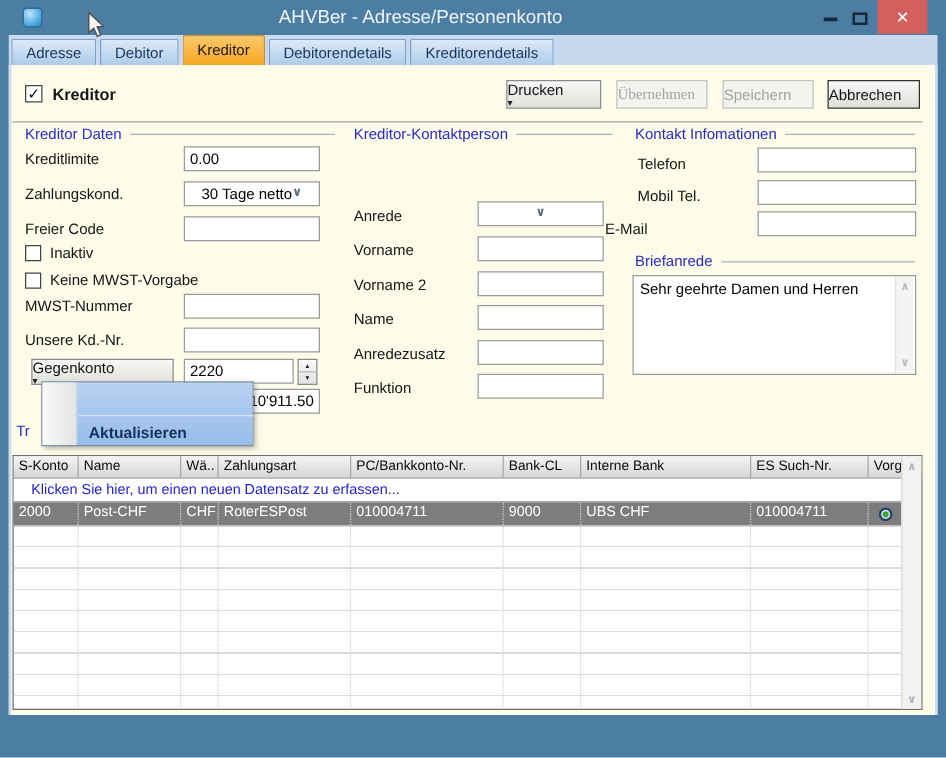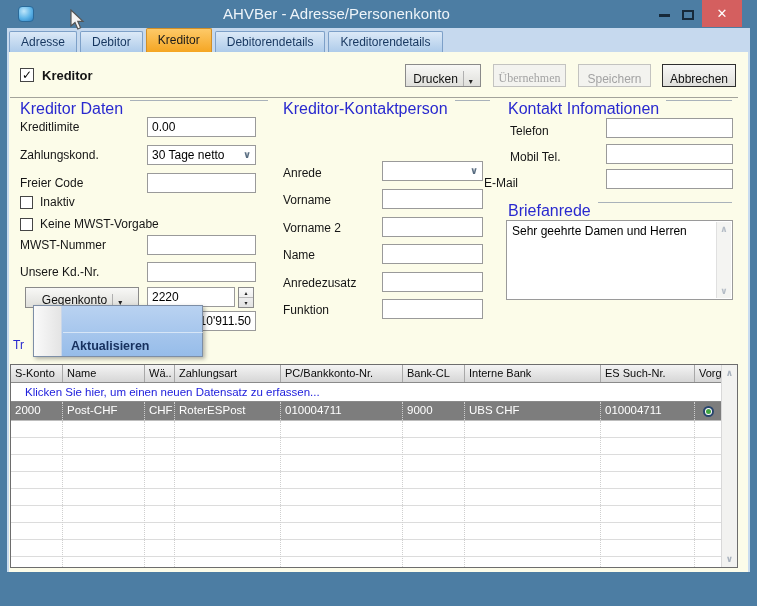--- a/index.html
+++ b/index.html
@@ -26,33 +26,33 @@
   .tab { height:21px; line-height:20px; padding:0 11px; font-size:12px; color:#16365f;
     background:linear-gradient(#dce9f7,#aecbea); border:1px solid #7da0c8; border-bottom:none;
     border-radius:2px 2px 0 0; margin-right:3px; }
   .tab.active { height:24px; line-height:23px; background:linear-gradient(#fdc968,#f5a623);
     border:1px solid #d18f28; border-bottom:none; color:#1a1a1a; }
 
   
   .main { left:7px; top:52px; width:743px; height:520px; background:#fcfce9;
     border-left:2px solid #c9dcf0; border-right:2px solid #c9dcf0; }
 
-  .sec-title { color:#2929cf; font-size:16px; display:flex; align-items:flex-start; }
+  .sec-title { color:#2929cf; font-size:12px; display:flex; align-items:center; }
   .sec-title .rule { flex:1; height:1px; background:#a9b2ba; margin-left:7px; }
   .lbl { font-size:12px; color:#151515; white-space:nowrap; }
   .field { background:#fff; border:1px solid #9a9a9a; height:20px; font-size:12px;
     padding:2px 4px; color:#000; overflow:hidden; white-space:nowrap; }
-  .dropdown { display:flex; justify-content:space-between; align-items:center; }
+  .dropdown { display:flex; justify-content:center; align-items:center; }
   .chev { color:#5a6e82; font-size:10px; font-weight:bold; line-height:1; }
 
   .cb { width:14px; height:14px; background:#fff; border:1px solid #454545;
     display:flex; align-items:center; justify-content:center; font-size:12px; color:#000; }
 
   .pushbtn { background:linear-gradient(#f8f8f6,#dfdfdb); border:1px solid #8a8a8a;
-    font-size:12px; color:#111; display:flex; align-items:flex-end; justify-content:center; }
+    font-size:12px; color:#111; display:flex; align-items:flex-start; justify-content:center;flex-direction:column; }
   .pushbtn.default { border:1px solid #2f2f2f; }
   .pushbtn.disabled { background:#f3f3ef; border:1px solid #c3c3c0; color:#a3a3a3; }
   .split-sep { width:1px; height:70%; background:#b0b0b0; margin:0 5px; }
   .arrow-sm { font-size:8px; color:#222; line-height:1; }
 
   .spinner { width:16px; height:21px; border:1px solid #8a8a8a; background:linear-gradient(#fafafa,#e2e2e2);
     display:flex; flex-direction:column; }
   .spinner div { flex:1; display:flex; align-items:center; justify-content:center;
     font-size:6px; color:#222; }
   .spinner div:first-child { border-bottom:1px solid #b8b8b8; }

